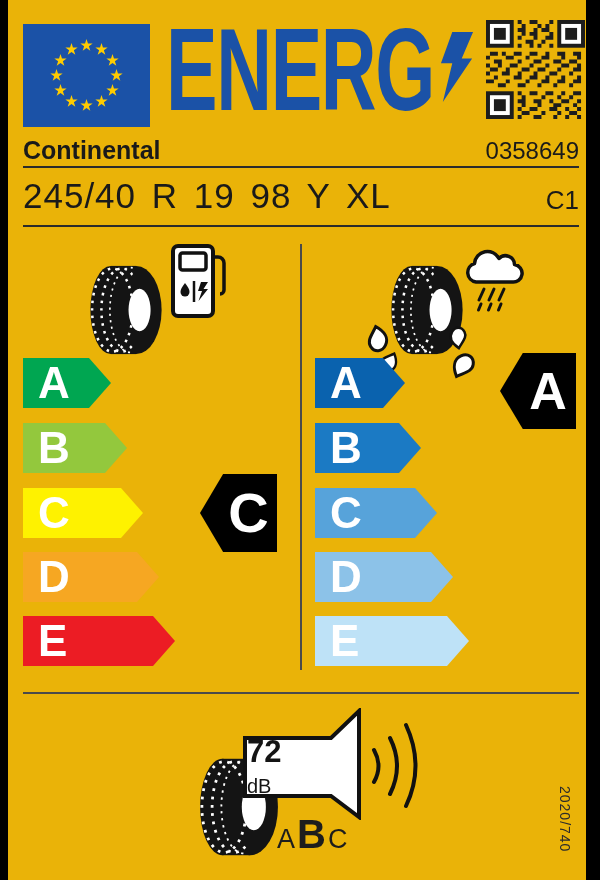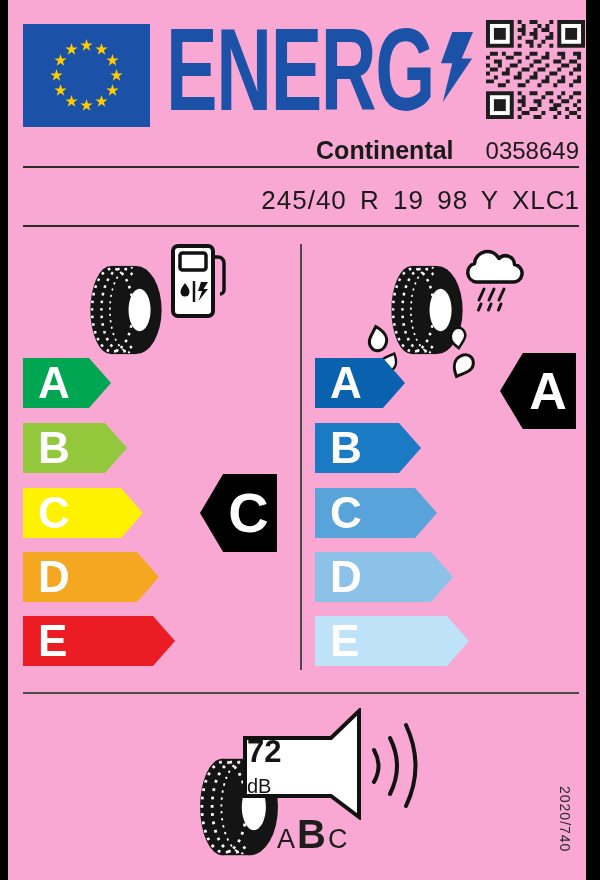--- a/index.html
+++ b/index.html
@@ -1,38 +1,38 @@
 <!DOCTYPE html>
 <html><head>
 <meta charset="utf-8">
 <style>
   * { margin:0; padding:0; box-sizing:border-box; }
   body { background:#fff; font-family:"Liberation Sans","DejaVu Sans",sans-serif; }
-  .label { position:relative; width:600px; height:880px; background:#f9a8d4; overflow:hidden; }
+  .label { position:relative; width:600px; height:880px; background:#eab308; overflow:hidden; }
 
   .edge-bar { position:absolute; top:0; height:880px; background:#000; }
   .edge-bar.left { left:0; width:8px; }
   .edge-bar.right { right:0; width:14px; }
 
   
   .flag { position:absolute; left:23px; top:24px; width:127px; height:103px; }
   .energ { position:absolute; left:166px; top:20px; height:100px; line-height:100px;
            font-size:117px; font-weight:800; letter-spacing:-2px;
            transform:scaleX(.66); transform-origin:left center; white-space:nowrap; }
   .bolt { position:absolute; left:440px; top:32px; width:34px; height:70px; }
   .qr { position:absolute; left:486px; top:20px; width:99px; height:99px; }
 
   
   .row { position:absolute; left:23px; width:556px; display:flex;
-         justify-content:flex-end; align-items:flex-end; color:#1a1a1a; }
+         justify-content:space-between; align-items:flex-end; color:#1a1a1a; }
   .row.brand { top:135px; height:30px; }
   .brand-name { font-size:25px; font-weight:700; }
   .brand-id { font-size:24px;margin-left:32px; }
   .row.size { top:178px; height:38px; }
-  .size-spec { font-size:26px; letter-spacing:1px; word-spacing:5px;margin-left:36px; }
+  .size-spec { font-size:35px; letter-spacing:1px; word-spacing:5px; }
   .size-class { font-size:26px; }
 
   .hline { position:absolute; left:23px; width:556px; height:2px; background:#2b2b2b; }
   .hline.h1 { top:166px; } .hline.h2 { top:225px; }
   .hline.h3 { top:692px; background:#4a4a4a; }
   .vdivider { position:absolute; left:300px; top:244px; width:2px; height:426px; background:#4a4a4a; }
 
   
   .icon-abs { position:absolute; }
 

